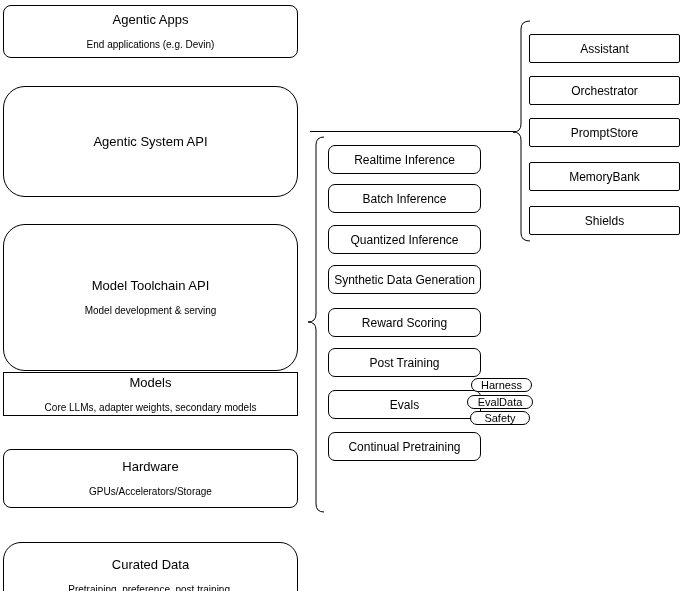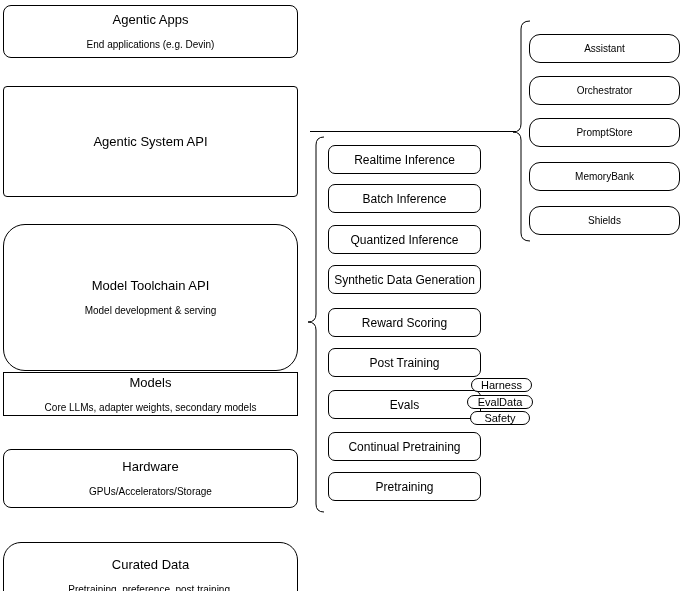--- a/index.html
+++ b/index.html
@@ -16,23 +16,23 @@
   .btitle{font-size:13px;line-height:15px;}
   .bsub{font-size:10px;line-height:12px;padding:0 8px;}
   .mbox{
     position:absolute;left:328px;width:153px;height:29px;box-sizing:border-box;
     border:1px solid #000;border-radius:7px;background:#fff;
     display:flex;align-items:center;justify-content:center;
     font-size:12px;text-align:center;z-index:1;
   }
   .rbox{
     position:absolute;left:529px;width:151px;height:29px;box-sizing:border-box;
-    border:1px solid #000;border-radius:11px;background:#fff;
+    border:1px solid #000;border-radius:2px;background:#fff;
     display:flex;align-items:center;justify-content:center;
-    font-size:10px;text-align:center;
+    font-size:12px;text-align:center;
   }
   .pill{
     position:absolute;height:14px;box-sizing:border-box;
     border:1px solid #000;border-radius:8px;background:#fff;
     display:flex;align-items:center;justify-content:center;
     font-size:11px;line-height:11px;z-index:2;
   }
   .connector{position:absolute;background:#000;}
   .brace{position:absolute;}
   .brace path{fill:none;stroke:#000;stroke-width:1;}
@@ -40,21 +40,21 @@
 </head>
 <body>
 
 <div id="canvas">
 
   <div class="lbox" style="top:5px;height:53px;border-radius:8px">
     <div class="btitle">Agentic Apps</div>
     <div class="bsub">End applications (e.g. Devin)</div>
   </div>
 
-  <div class="lbox" style="top:86px;height:111px;border-radius:4px">
+  <div class="lbox" style="top:86px;height:111px;border-radius:22px">
     <div class="btitle">Agentic System API</div>
   </div>
 
   <div class="lbox" style="top:224px;height:147px;border-radius:22px">
     <div class="btitle">Model Toolchain API</div>
     <div class="bsub">Model development &amp; serving</div>
   </div>
 
   <div class="lbox" style="top:372px;height:44px;border-radius:0">
     <div class="btitle">Models</div>
@@ -82,21 +82,20 @@
   </svg>
 
   <div class="mbox" style="top:145px">Realtime Inference</div>
   <div class="mbox" style="top:184px">Batch Inference</div>
   <div class="mbox" style="top:265px">Synthetic Data Generation</div>
   <div class="mbox" style="top:225px">Quantized Inference</div>
   <div class="mbox" style="top:308px">Reward Scoring</div>
   <div class="mbox" style="top:348px">Post Training</div>
   <div class="mbox" style="top:390px">Evals</div>
   <div class="mbox" style="top:432px">Continual Pretraining</div>
-  <div class="mbox" style="top:472px">Pretraining</div>
 
   <div class="pill" style="left:471px;top:378px;width:61px">Harness</div>
   <div class="pill" style="left:467px;top:395px;width:66px">EvalData</div>
   <div class="pill" style="left:470px;top:411px;width:60px">Safety</div>
 
   <div class="rbox" style="top:34px">Assistant</div>
   <div class="rbox" style="top:76px">Orchestrator</div>
   <div class="rbox" style="top:118px">PromptStore</div>
   <div class="rbox" style="top:162px">MemoryBank</div>
   <div class="rbox" style="top:206px">Shields</div>

